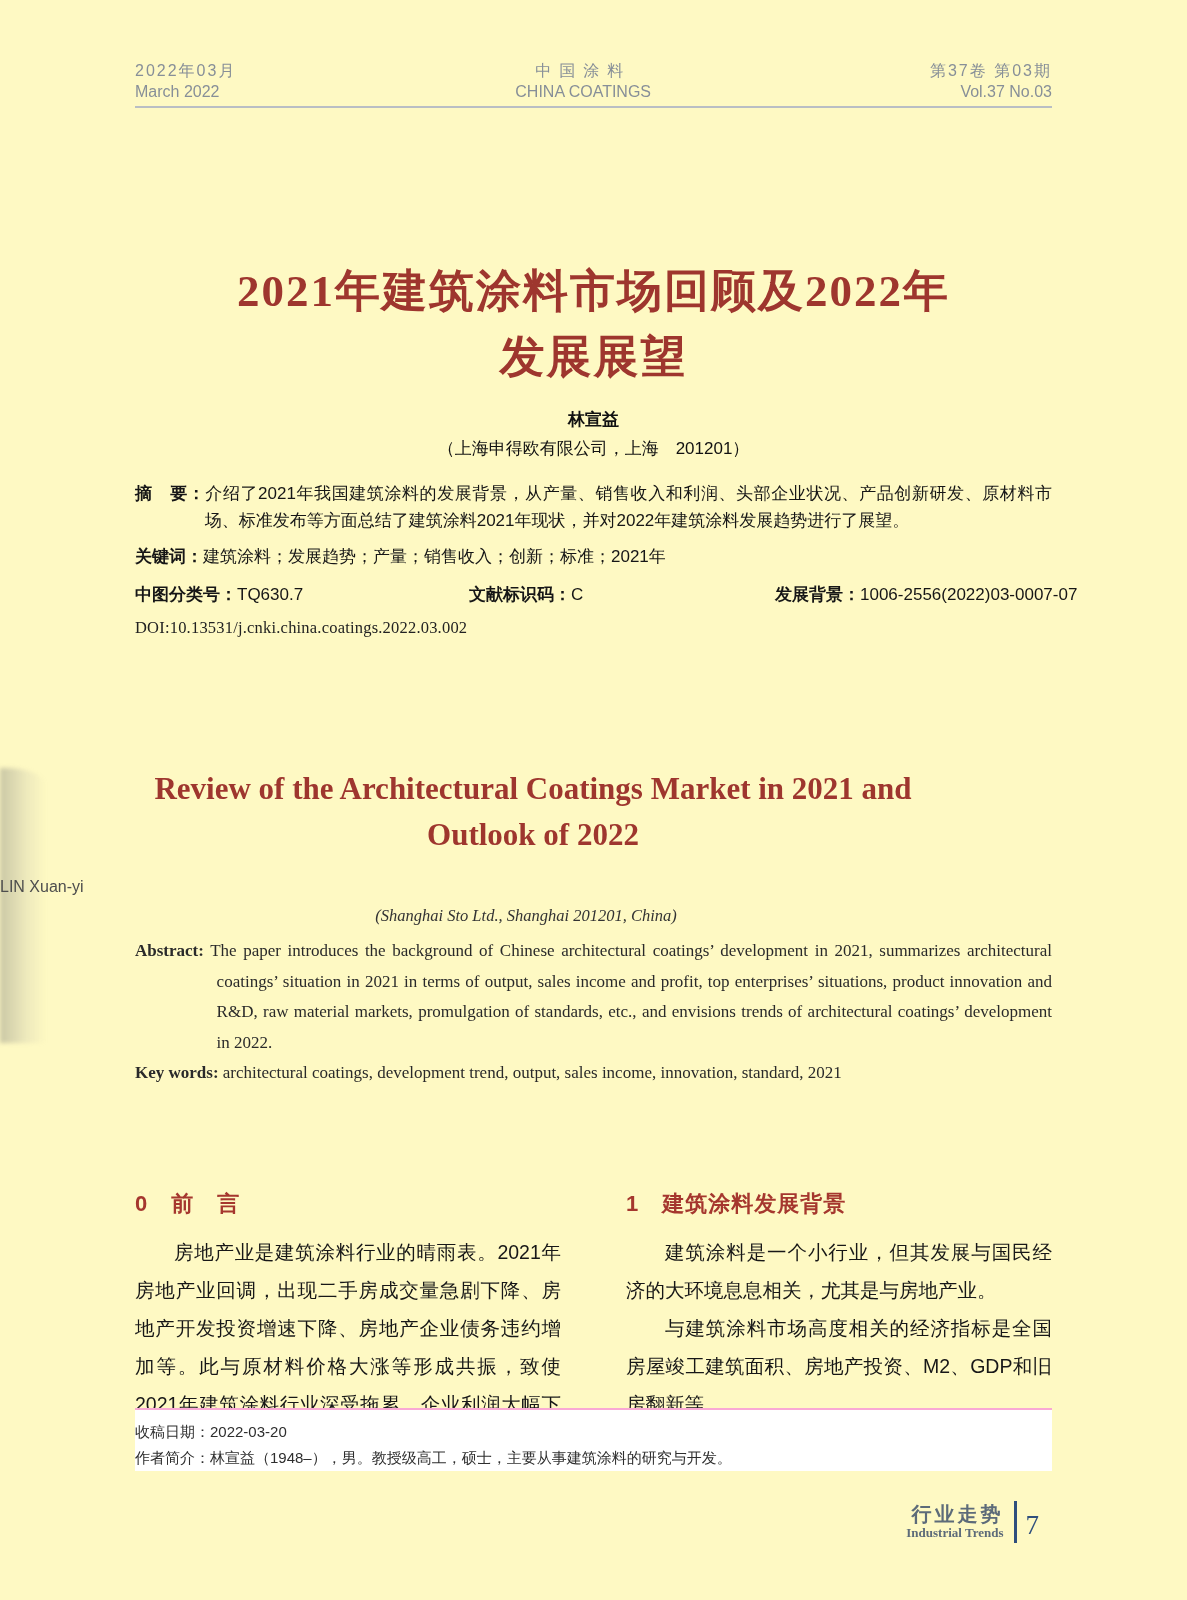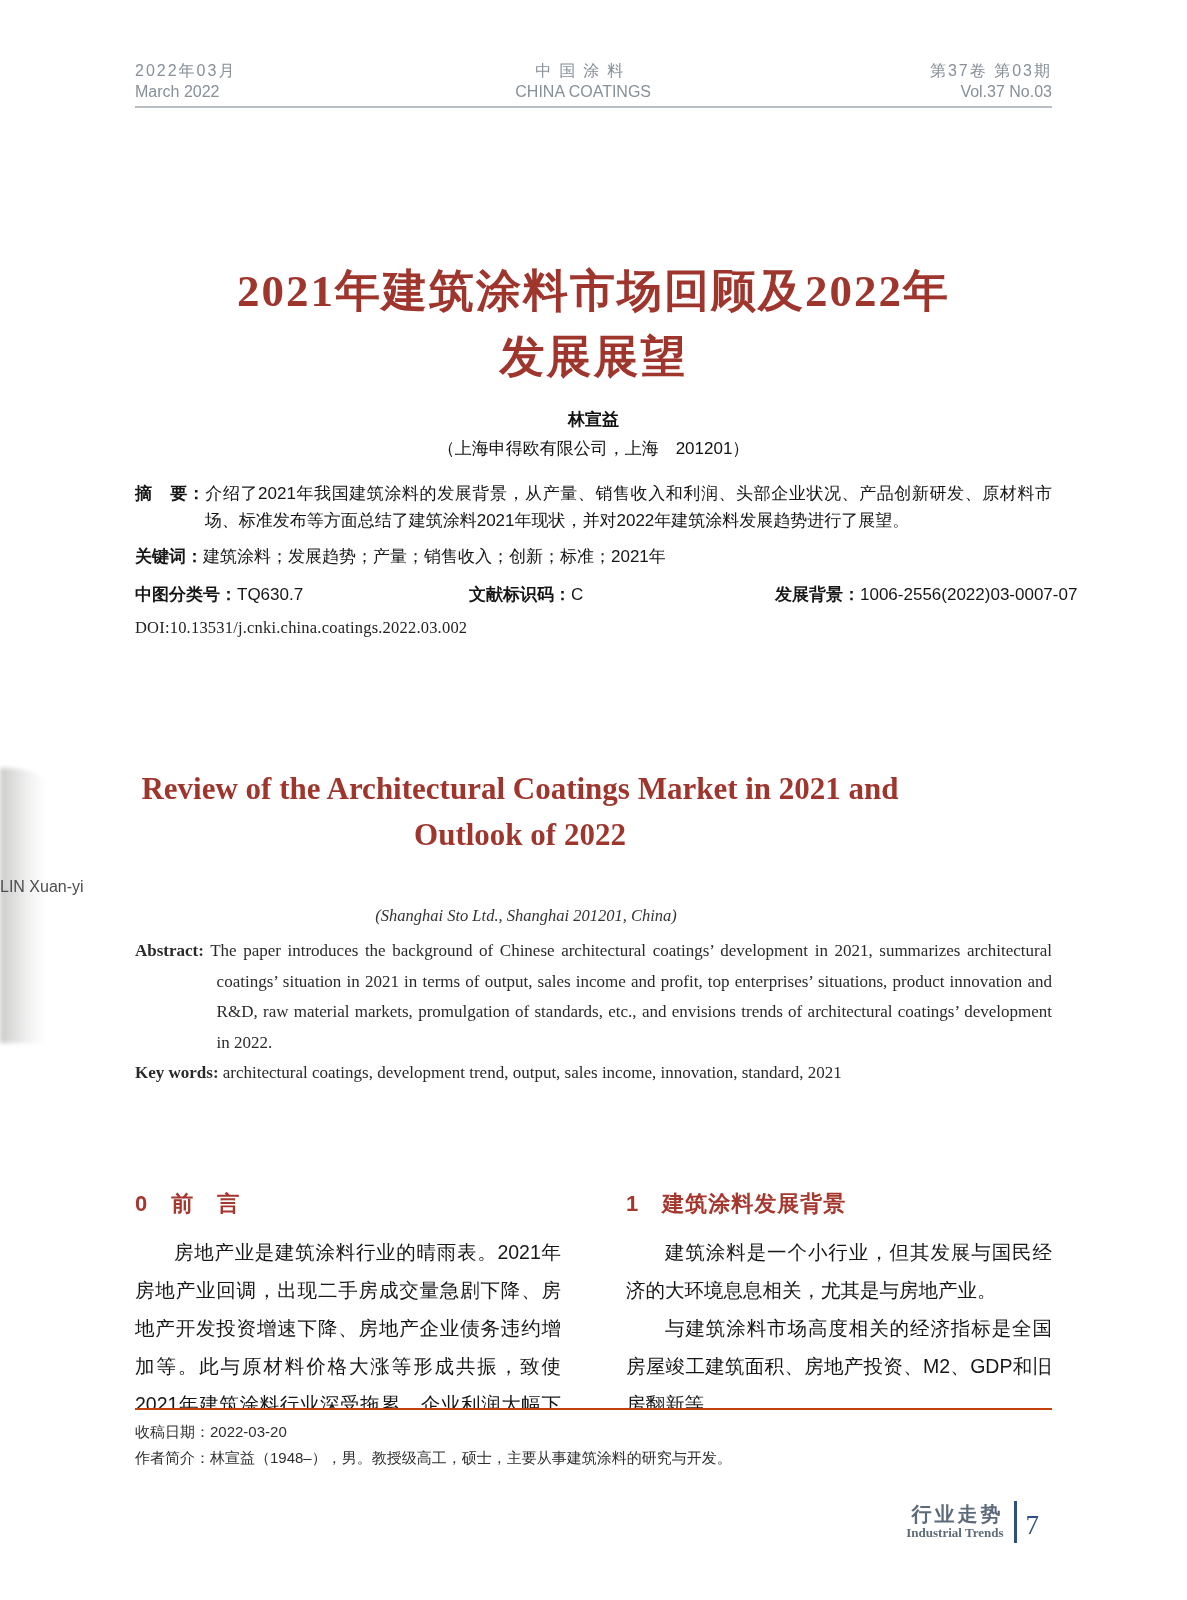--- a/index.html
+++ b/index.html
@@ -1,19 +1,19 @@
 <!DOCTYPE html>
 <html><head>
 <meta charset="utf-8">
 <style>
   html,body{margin:0;padding:0;background:#e8e8e8;}
   .page{
     position:relative;
     width:1187px;height:1600px;
-    background:#ffffff;
+    background:#fef9c3;
     margin:0 auto;
     overflow:hidden;
     font-family:"Liberation Sans", sans-serif;
     color:#1c1c1c;
   }
   
   .scan-shadow{
     position:absolute;left:0;top:768px;width:46px;height:275px;
     background:linear-gradient(to right, rgba(120,120,118,0.38), rgba(160,160,158,0.18) 55%, rgba(255,255,255,0));
     border-top-right-radius:40px 18px;
@@ -62,21 +62,21 @@
   .class-row .i3{left:640px;}
   .doi-line{
     margin-top:9px;
     font-family:"Liberation Serif", serif;
     font-size:16.5px;color:#222;letter-spacing:.2px;
   }
   
   .en-title{
     position:absolute;left:0;top:766px;width:1040px;text-align:center;
     font-family:"Liberation Serif", serif;font-weight:bold;
-    font-size:31px;line-height:46px;color:#9e362e;
+    font-size:31px;line-height:46px;color:#9e362e;padding-left:13px;
   }
   .en-author{
     position:absolute;left:0;top:878px;width:1187px;
     font-size:16px;color:#4d4d4d;
   }
   .en-affil{
     position:absolute;left:0;top:906px;width:1052px;text-align:center;
     font-family:"Liberation Serif", serif;font-style:italic;
     font-size:16.5px;color:#333;
   }
@@ -101,21 +101,21 @@
     font-size:18.5px;font-weight:bold;color:#a5372e;
     margin:8px 0 8px 0;
   }
   .body-p{
     font-size:19.5px;line-height:38px;margin:0;
     text-align:justify;text-indent:2em;color:#171717;
   }
   
   .footnote{
     position:absolute;left:135px;top:1408px;width:917px;
-    border-top:2px solid #c2410c;
+    border-top:2px solid #f9a8d4;
     background:#ffffff;
     padding-top:9px;
     font-size:15px;line-height:26px;color:#2e2e2e;
   }
   .footnote p{margin:0;}
   
   .footer{
     position:absolute;right:148px;top:1498px;
     display:flex;align-items:center;
   }

